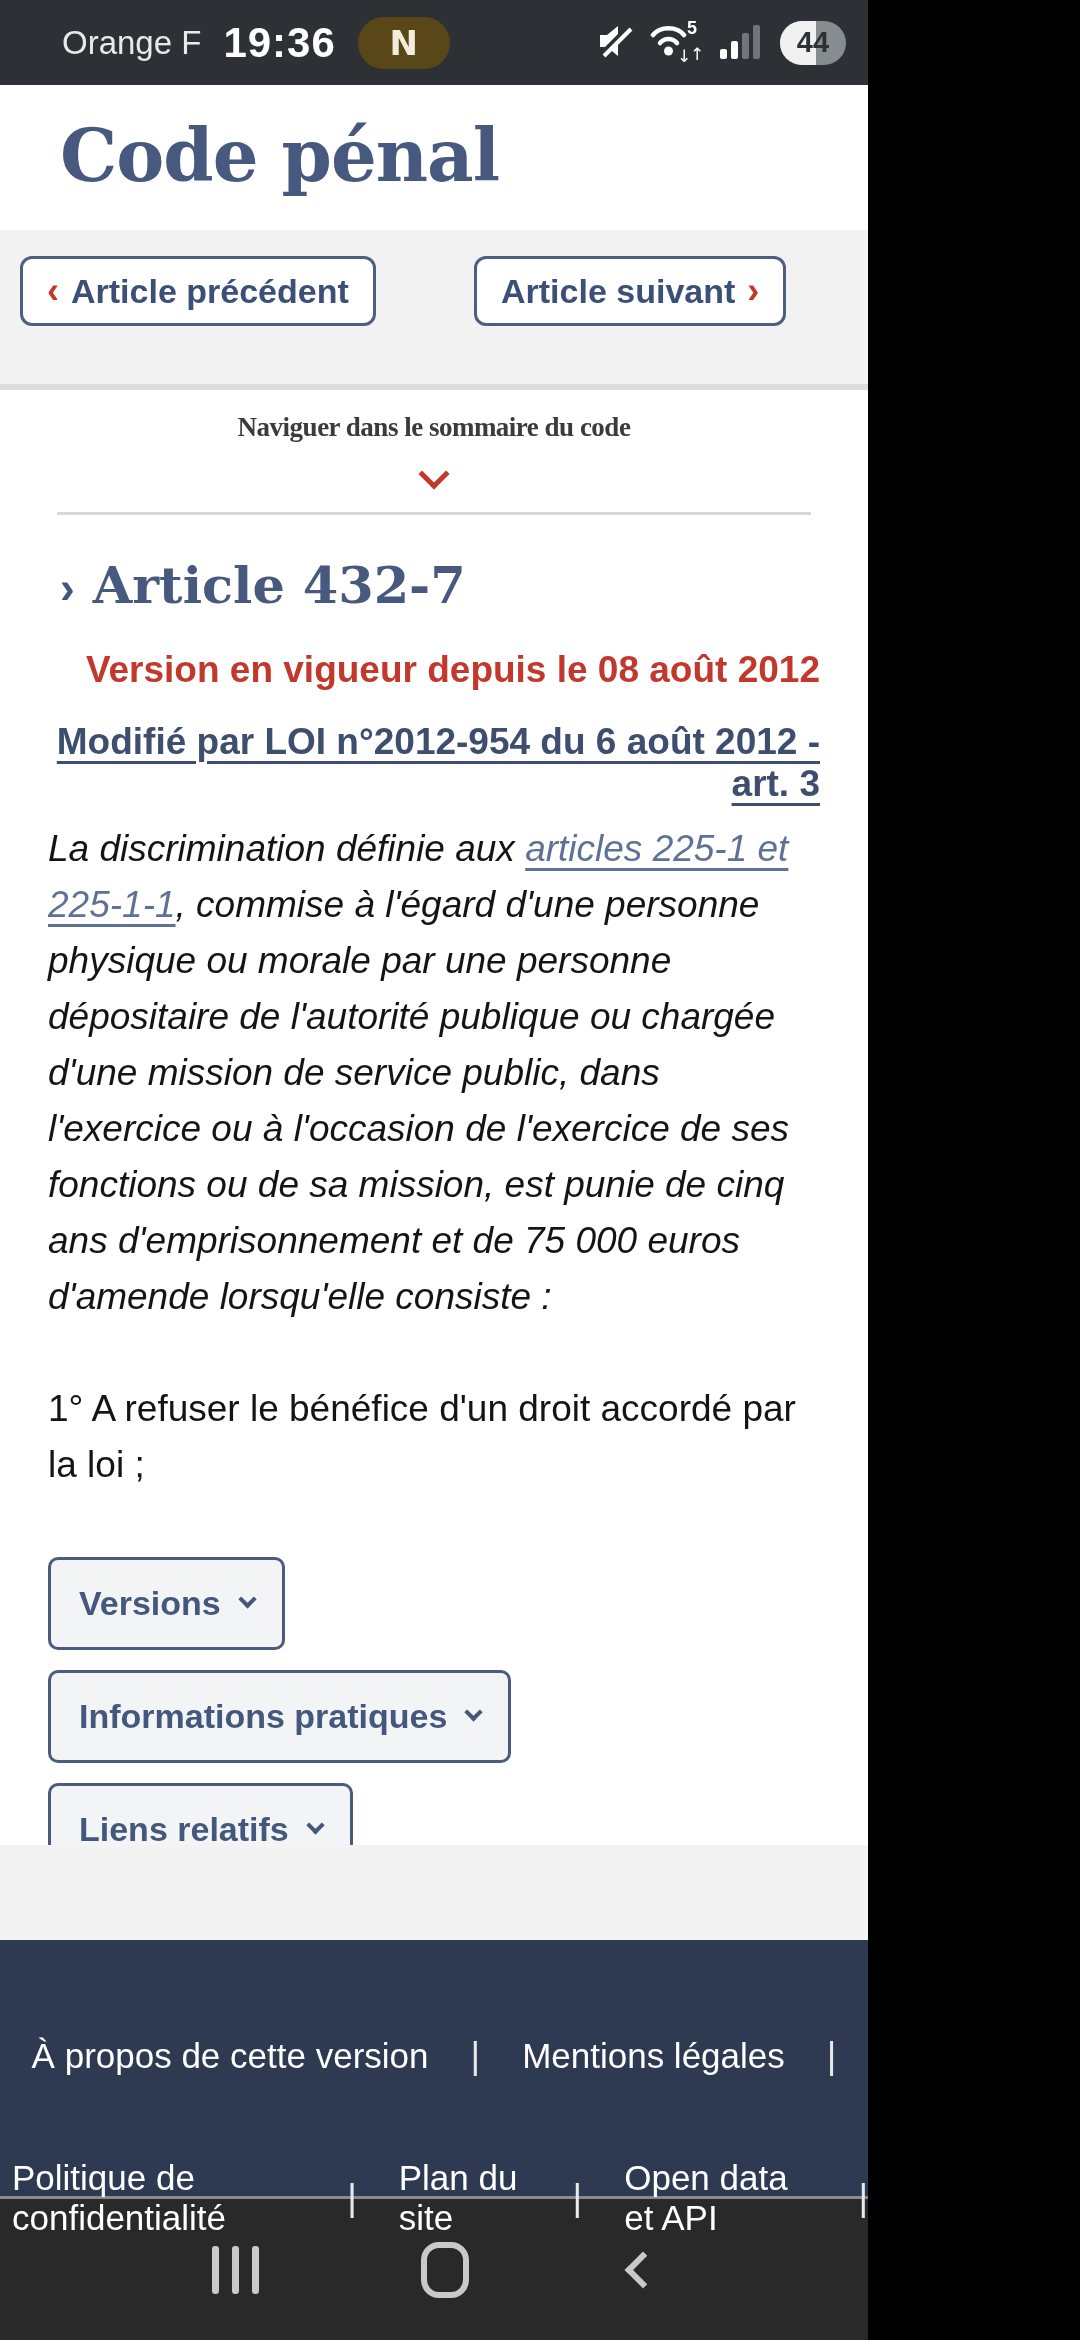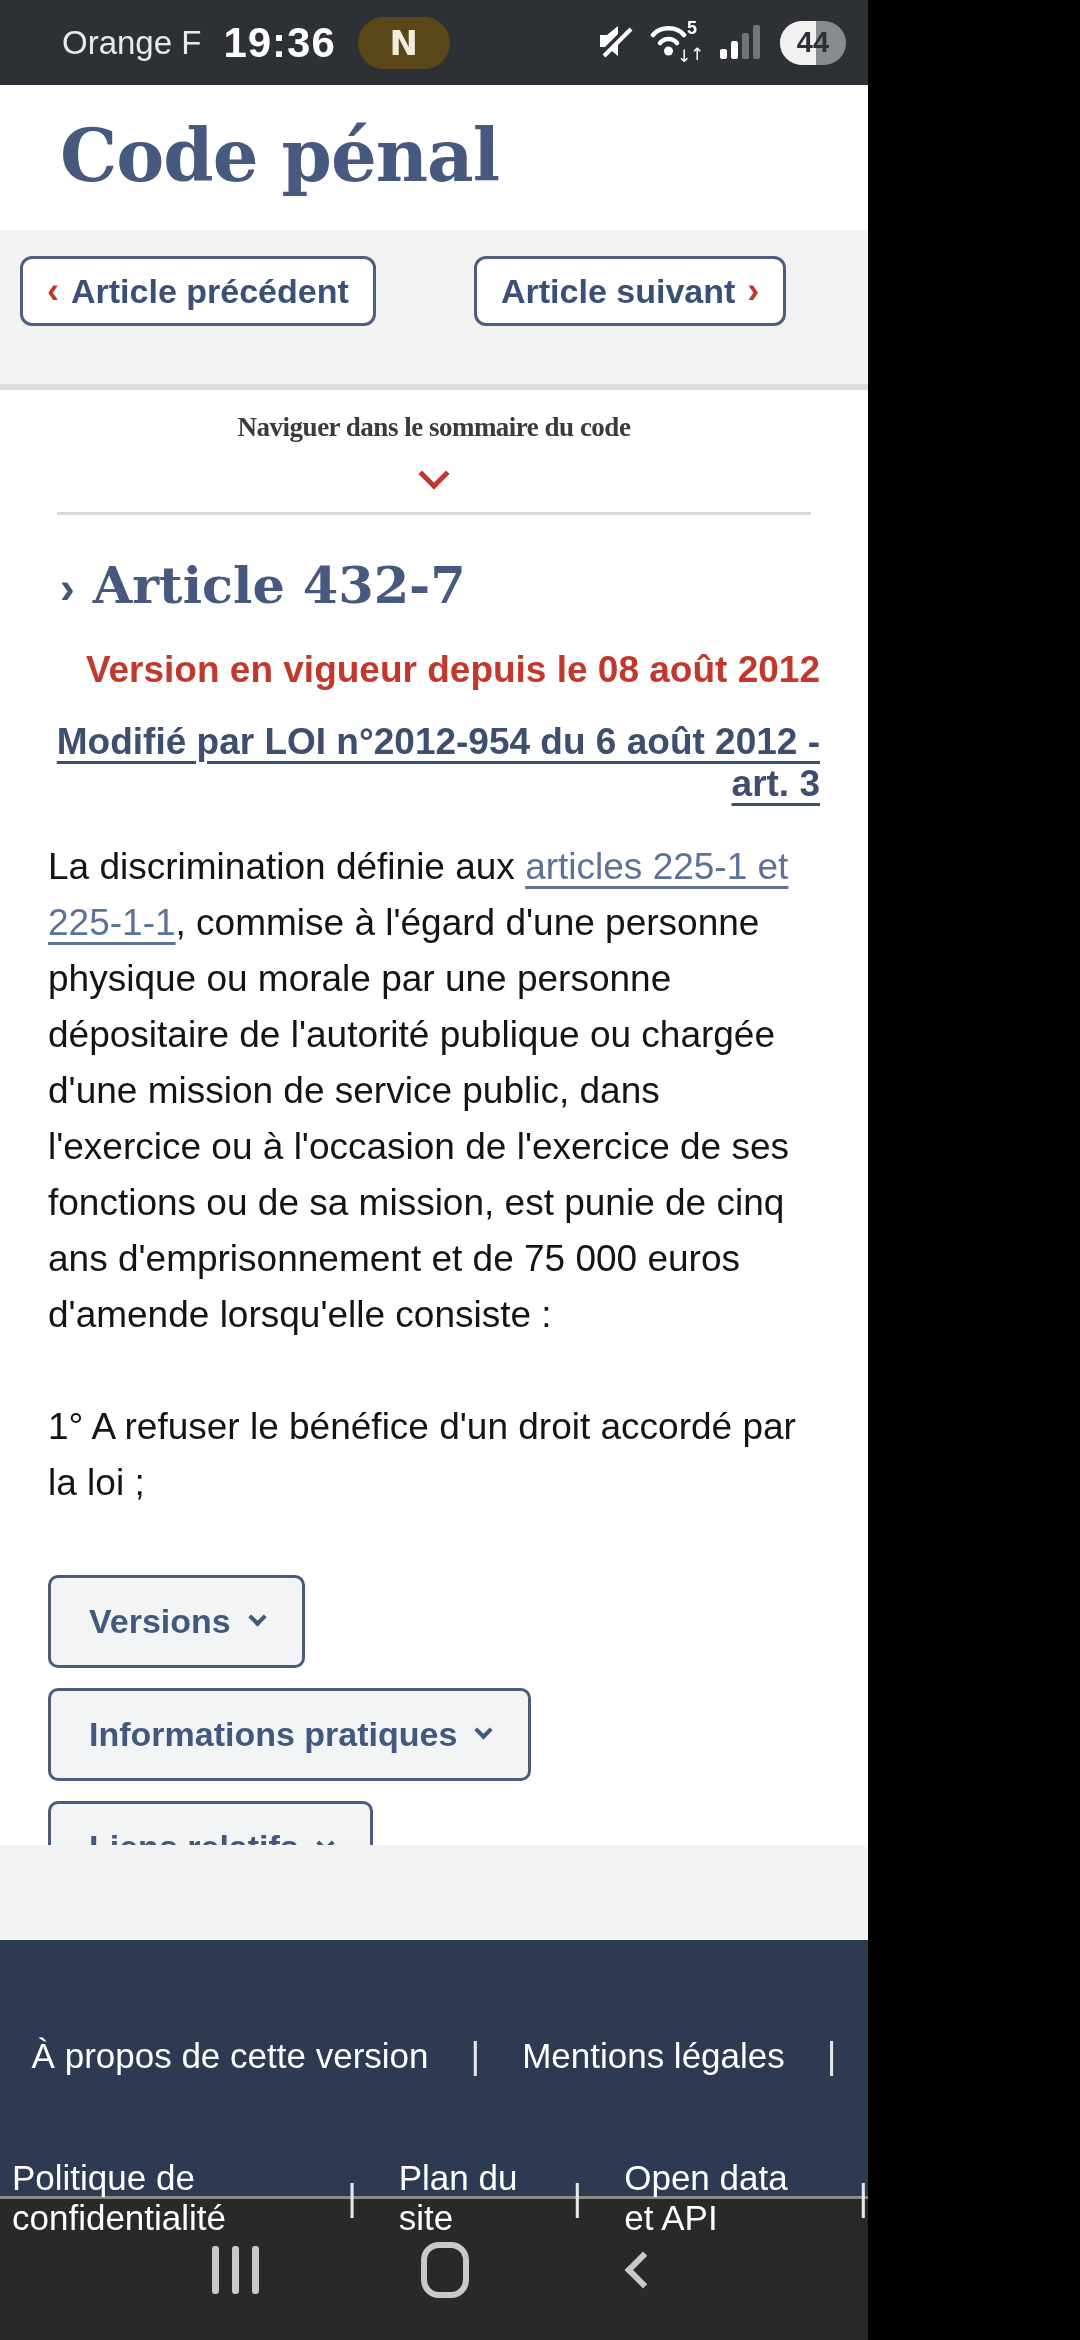--- a/index.html
+++ b/index.html
@@ -39,26 +39,26 @@
   .chev-down-red { width:22px; height:22px; border-right-width:5px; border-bottom-width:5px; color:#c2382d; transform:rotate(45deg); }
   .divider { border:none; border-top:3px solid #d8d8d8; margin:20px 9px 0; }
 
   .article-title-row { margin:40px 0 0 12px; display:flex; align-items:baseline; gap:18px; }
   .article-title-chev { color:#44567b; font-size:44px; font-weight:bold; }
   .article-title { font-family:"DejaVu Serif","Liberation Serif",serif; font-size:51px; font-weight:bold; color:#47597e; }
 
   .version-notice { margin-top:34px; text-align:right; font-size:37px; font-weight:bold; color:#c2382d; }
   .modified-link { display:block; margin-top:30px; text-align:right; font-size:37px; font-weight:bold; color:#3d4e6e; text-decoration:underline; text-underline-offset:7px; text-decoration-thickness:3px; cursor:pointer; }
 
-  .body-text { margin-top:34px; font-size:37px; line-height:56px; color:#141414; }
+  .body-text { margin-top:16px; font-size:37px; line-height:56px; color:#141414;font-style:italic; }
   .body-link { color:#5d7296; text-decoration:underline; text-underline-offset:7px; text-decoration-thickness:3px; cursor:pointer; }
   .body-item { margin-top:56px; font-size:37px; line-height:56px; color:#141414; }
 
   .actions { margin-top:64px; max-width:700px; display:flex; flex-wrap:wrap; gap:20px 18px; }
-  .action-btn { display:inline-flex; align-items:center; gap:20px; background:#f3f4f6; border:3px solid #4a5b7d; border-radius:10px; padding:24px 38px; font-size:34px; font-weight:bold; color:#43587c; cursor:pointer; font-family:"Liberation Sans",sans-serif; }
+  .action-btn { display:inline-flex; align-items:center; gap:20px; background:#f3f4f6; border:3px solid #4a5b7d; border-radius:10px; padding:24px 28px; font-size:34px; font-weight:bold; color:#43587c; cursor:pointer; font-family:"Liberation Sans",sans-serif; }
   .chev-down-blue { width:13px; height:13px; border-right-width:4px; border-bottom-width:4px; color:#43587c; transform:rotate(45deg) translate(-3px,-3px); }
 
   
   .spacer-band { height:95px; background:#f3f3f4; }
   footer { position:relative; height:256px; background:#2d3a52; }
   .footer-row { position:absolute; left:0; right:0; display:flex; justify-content:center; align-items:center; gap:42px; color:#fff; font-size:35px; }
   .footer-row.r1 { top:95px; }
   .footer-row.r2 { top:218px;margin-left:12px; }
   .footer-link { color:#fff; text-decoration:none; cursor:pointer; }
   .footer-sep { color:#e8e8e8; font-weight:300; font-size:37px; }

